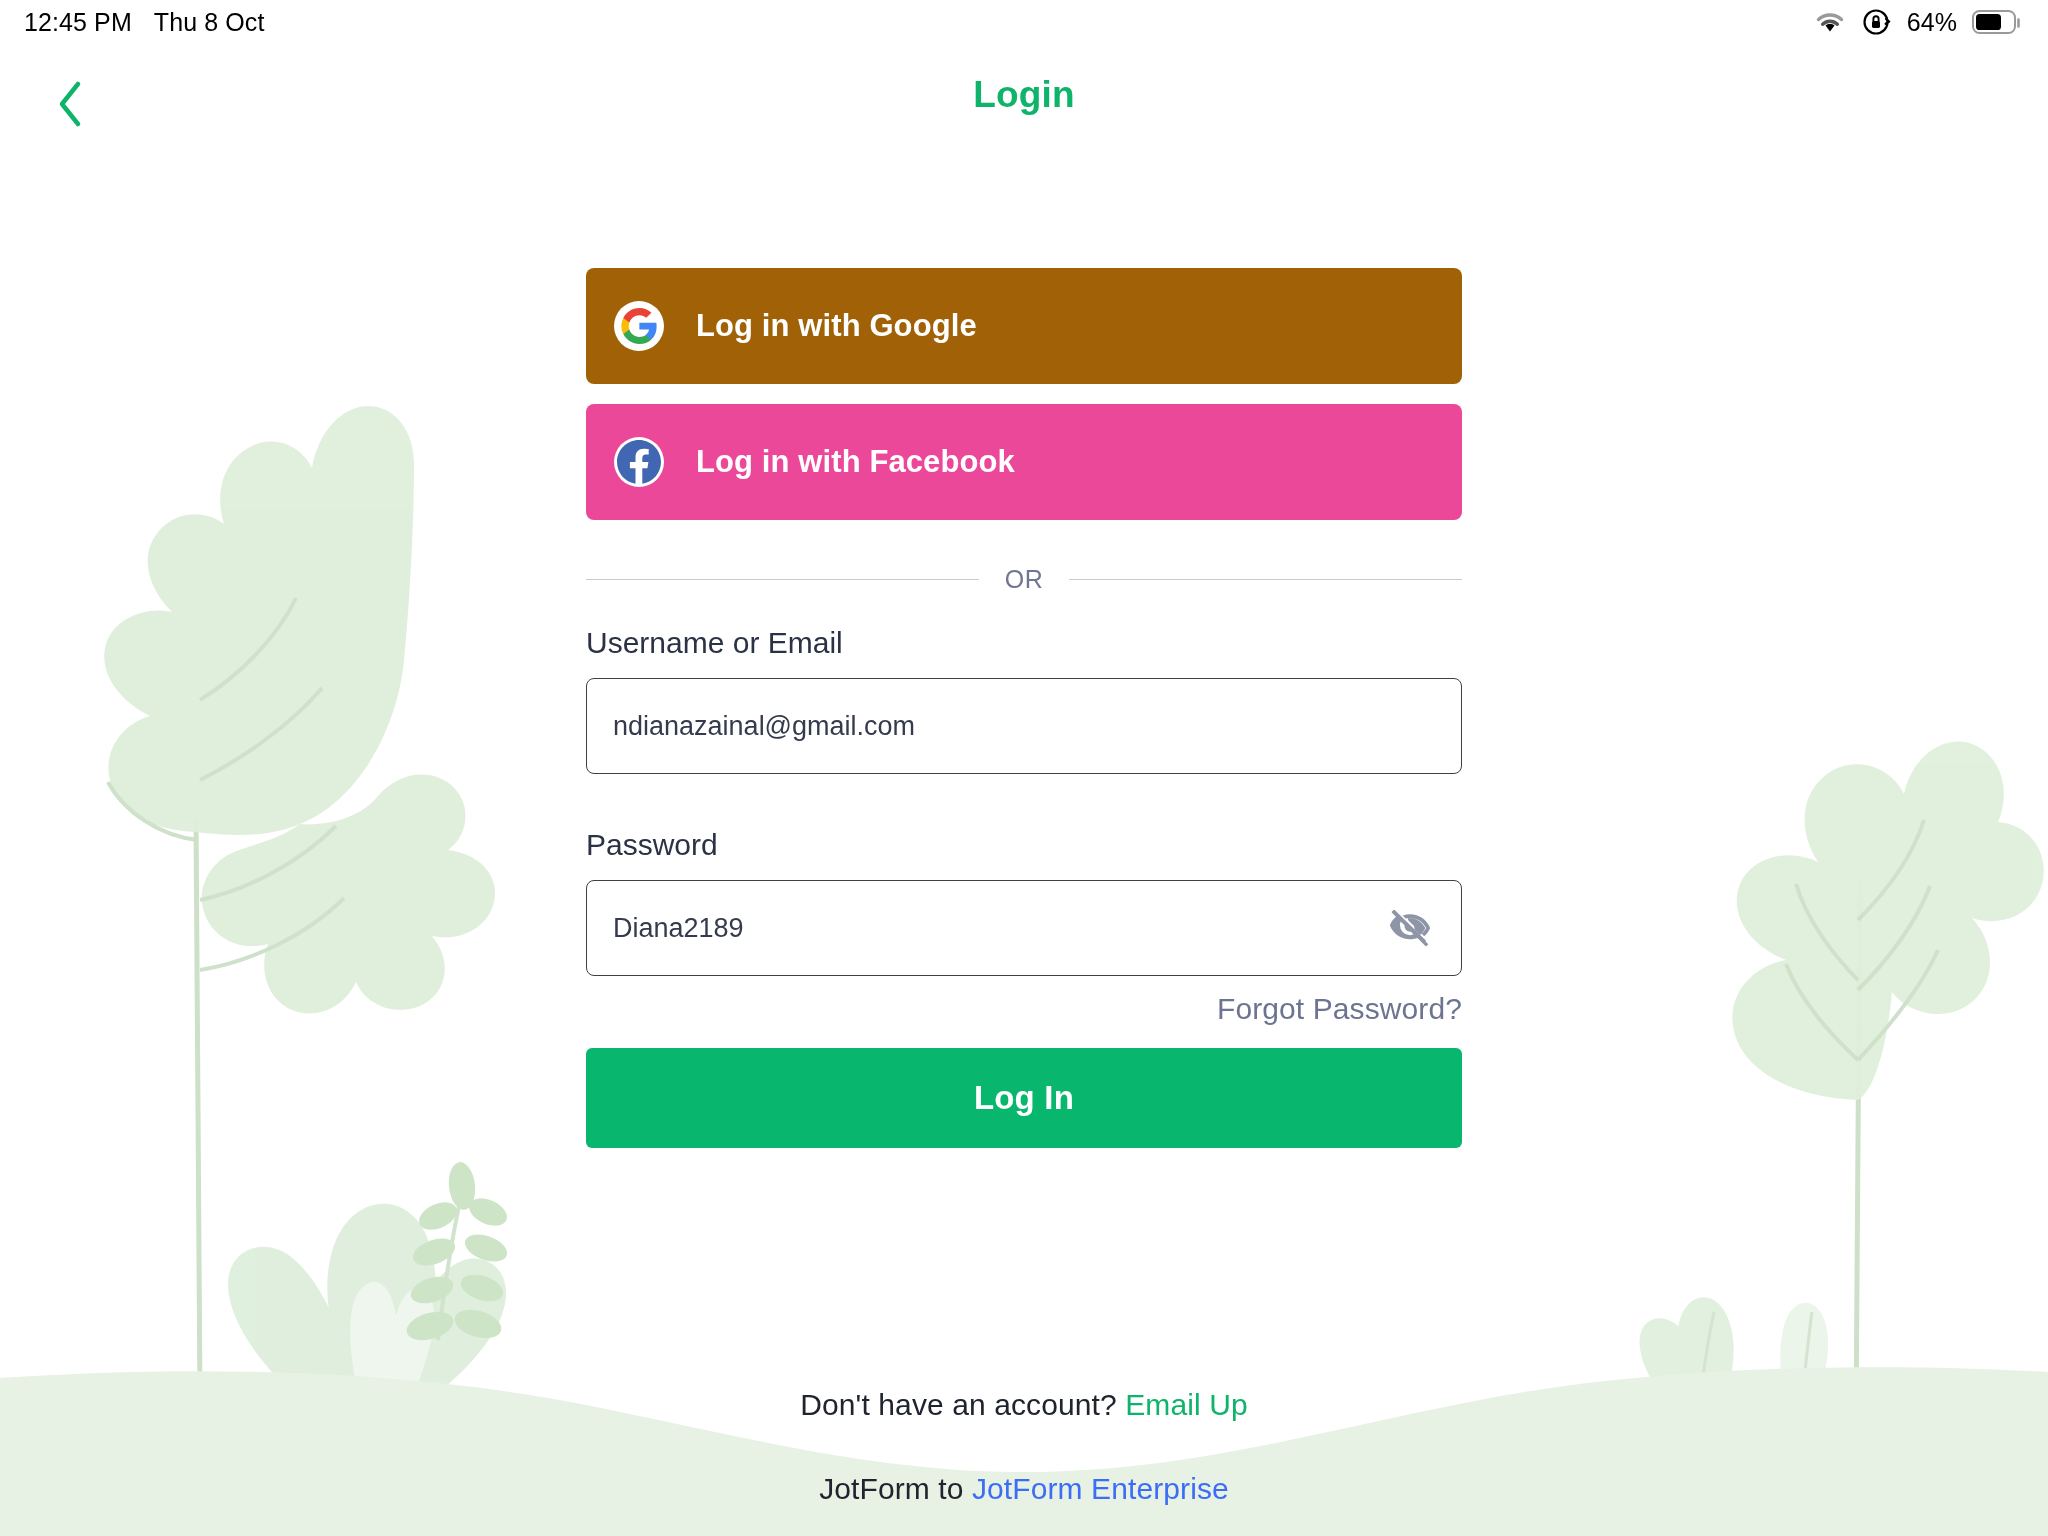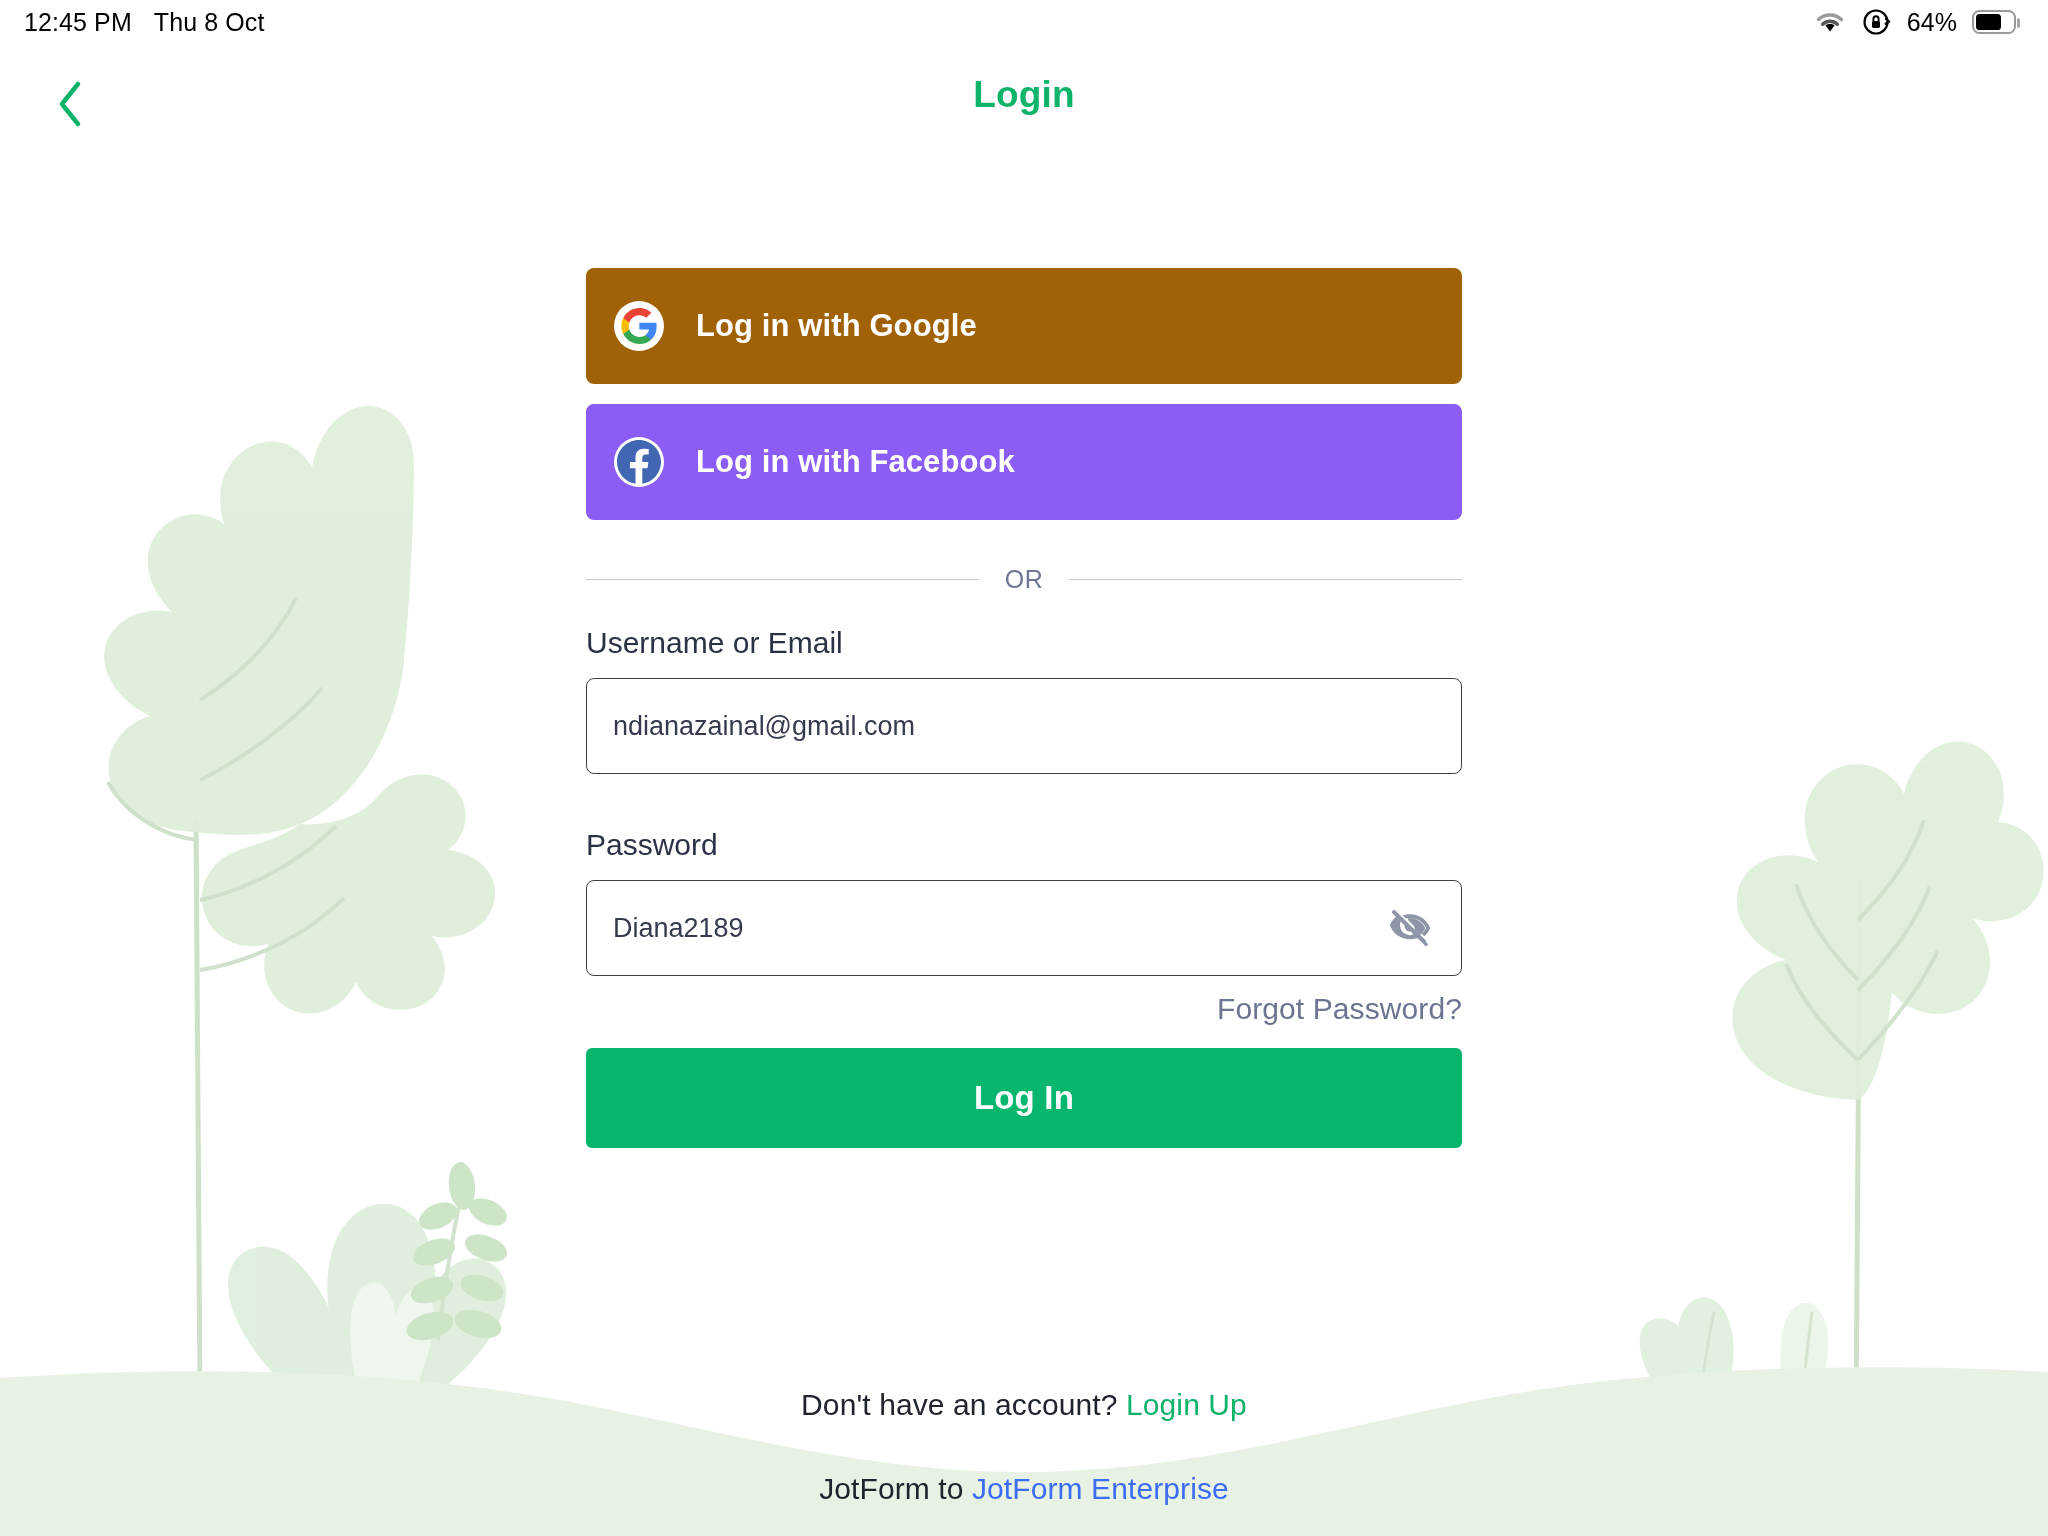--- a/index.html
+++ b/index.html
@@ -100,21 +100,21 @@
     height: 116px;
     border-radius: 8px;
     display: flex;
     align-items: center;
     padding-left: 28px;
     cursor: pointer;
     border: none;
     user-select: none;
   }
   #google-button { background: #a16207; }
-  #facebook-button { background: #8b5cf6; margin-top: 20px; }
+  #facebook-button { background: #ec4899; margin-top: 20px; }
 
   .social-icon-wrap {
     width: 50px; height: 50px;
     display: flex;
     align-items: center;
     justify-content: center;
     flex: 0 0 auto;
   }
   .social-label {
     margin-left: 32px;
@@ -466,20 +466,20 @@
 
     
     <span id="forgot-password">Forgot Password?</span>
 
     
     <button id="login-button">Log In</button>
   </div>
 
   <div id="footer">
     <div class="footer-line" id="footer-line-1">
-      <span>Don't have an account? </span><span class="footer-link" id="signup-link">Login Up</span>
+      <span>Don't have an account? </span><span class="footer-link" id="signup-link">Email Up</span>
     </div>
     <div class="footer-line" id="footer-line-2">
       <span>JotForm to </span><span class="footer-link" id="enterprise-link">JotForm Enterprise</span>
     </div>
   </div>
 
 </div>
 
 </body></html>

